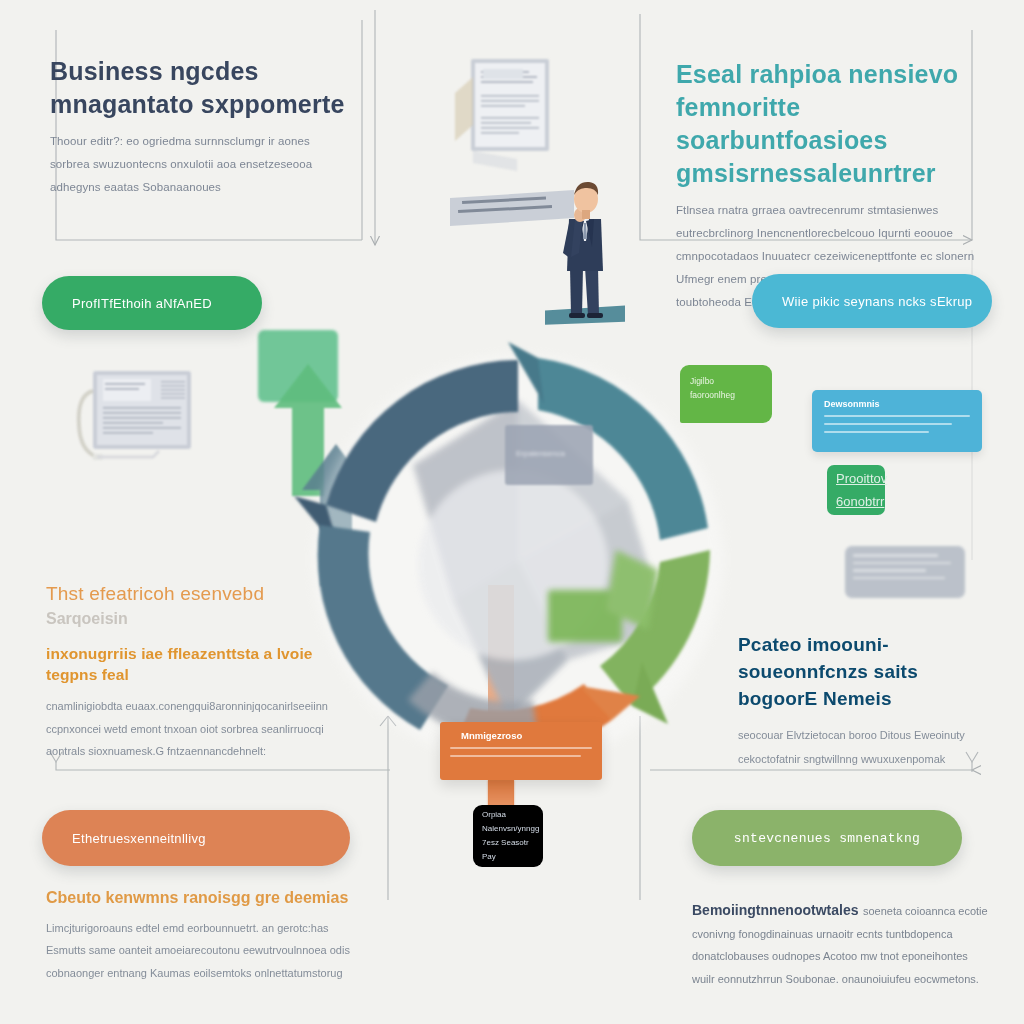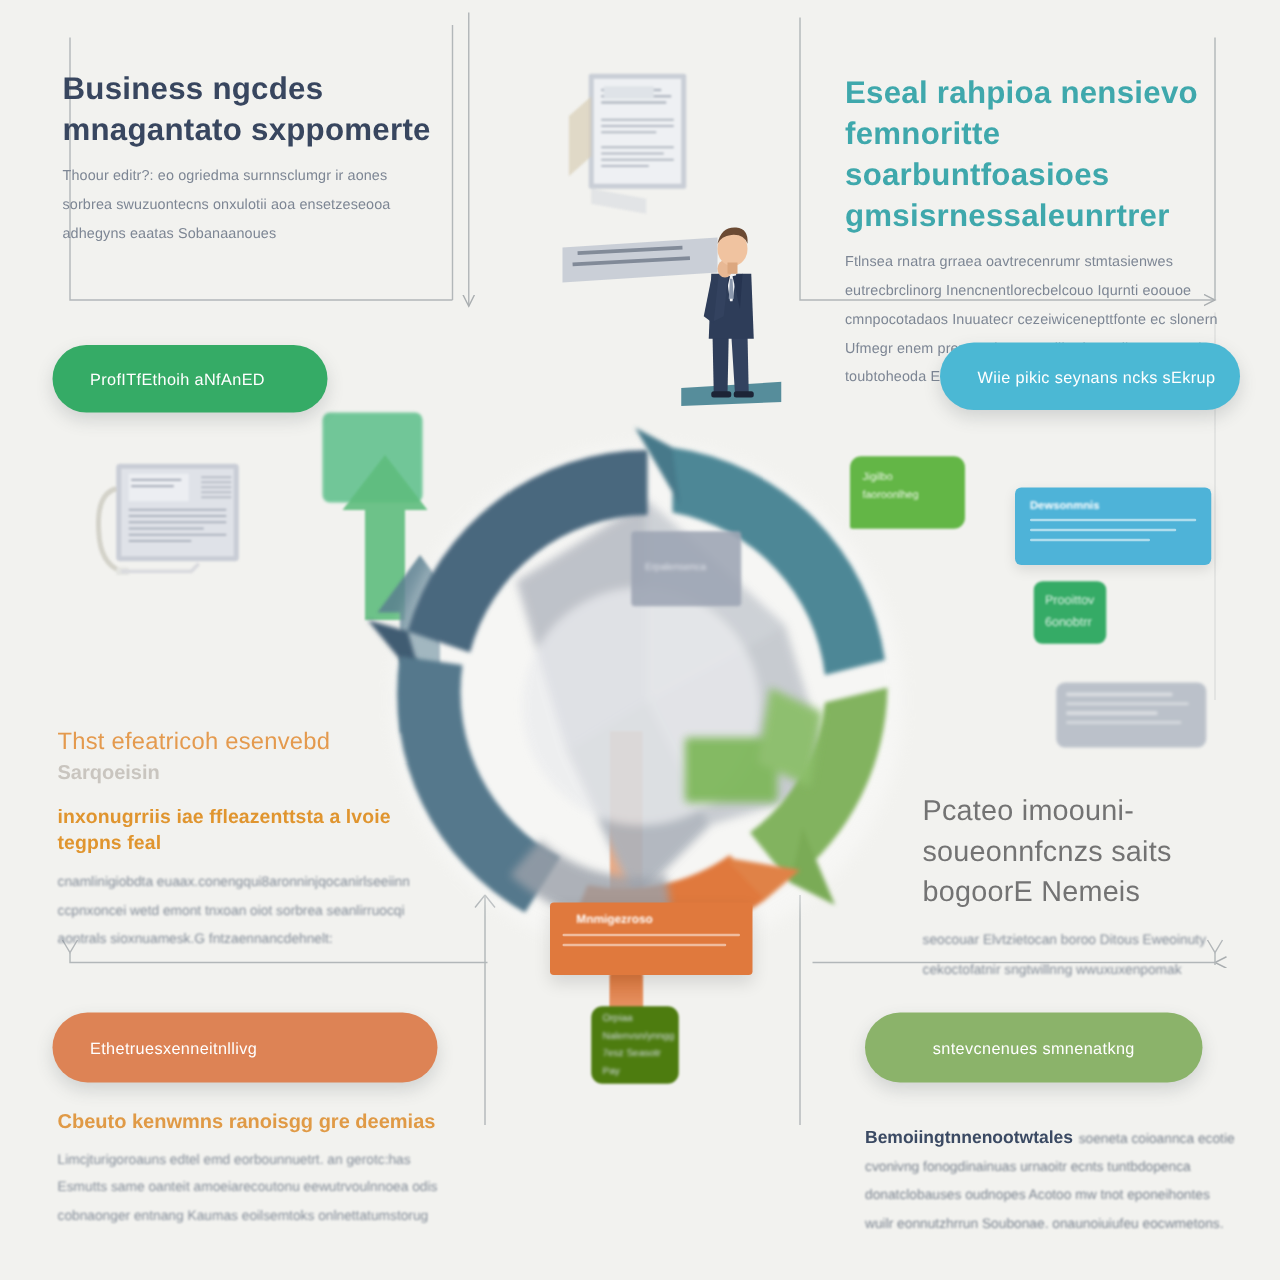--- a/index.html
+++ b/index.html
@@ -37,21 +37,21 @@
   }
   .h-orange-sm{
     font-size:16px;font-weight:bold;color:#c9c5bf;line-height:1.35;
     filter:blur(.5px);margin-top:1px;
   }
   .h-orange-2{
     font-size:15.5px;font-weight:bold;color:#e0952f;line-height:1.35;
     filter:blur(.5px);margin-top:15px;letter-spacing:.1px;
   }
   .h-teal2{
-    font-size:23px;font-weight:normal;color:#737373;line-height:1.42;
+    font-size:19px;font-weight:bold;color:#0c4a6e;line-height:1.42;
     filter:blur(.5px);letter-spacing:.2px;
   }
   .h-bottom-orange{
     font-size:16px;font-weight:bold;color:#e09a46;line-height:1.3;
     filter:blur(.5px);
   }
   .h-bottom-navy{
     font-size:14px;font-weight:bold;color:#3b4a63;line-height:1.3;
     filter:blur(.5px);display:inline;
   }
@@ -85,21 +85,21 @@
   #left-doc{position:absolute;left:75px;top:365px;width:135px;height:105px;z-index:3;filter:blur(1px);}
 
   
   #green-card-left{
     position:absolute;left:258px;top:330px;width:80px;height:72px;z-index:3;
     background:#5bbf8a;border-radius:6px;filter:blur(1.4px);opacity:.85;
   }
 
   
   #blue-card{
-    position:absolute;left:812px;top:390px;width:157px;height:62px;
+    position:absolute;left:812px;top:390px;width:170px;height:62px;
     background:#4eb3d8;border-radius:5px;z-index:5;
     box-shadow:0 4px 10px rgba(0,0,0,.10);filter:blur(.5px);
     padding:9px 12px;box-sizing:border-box;
   }
   #blue-card .bc-title{font-size:9px;color:#ffffff;font-weight:600;filter:blur(.7px);}
   #blue-card .bc-line{height:2px;background:rgba(255,255,255,.55);margin-top:6px;border-radius:1px;}
   #blue-card .bc-line.w2{width:88%;}
   #blue-card .bc-line.w3{width:72%;}
 
   
@@ -109,21 +109,21 @@
     filter:blur(.7px);padding:9px 10px;box-sizing:border-box;
   }
   #green-bubble .gb-t{font-size:8.5px;color:#eaf5e4;line-height:1.7;filter:blur(.6px);}
 
   
   #green-badge{
     position:absolute;left:827px;top:465px;width:58px;height:50px;
     background:#35ab66;border-radius:7px;z-index:5;filter:blur(.7px);
     display:flex;flex-direction:column;justify-content:center;padding-left:9px;box-sizing:border-box;
   }
-  #green-badge .gbd{font-size:10px;color:#ddf0e4;line-height:1.8;filter:blur(.6px);}
+  #green-badge .gbd{font-size:13px;color:#ddf0e4;line-height:1.8;filter:blur(.6px);text-decoration:underline;}
 
   
   #gray-list{
     position:absolute;left:845px;top:546px;width:120px;height:52px;
     background:#9aa4b4;border-radius:7px;opacity:.62;z-index:3;filter:blur(1.4px);
     padding:8px;box-sizing:border-box;
   }
   #gray-list .gl{height:2.5px;background:rgba(255,255,255,.5);margin-bottom:5px;border-radius:1px;}
 
   
@@ -133,21 +133,21 @@
     box-shadow:0 6px 14px rgba(0,0,0,.12);filter:blur(.55px);
     padding:8px 10px;box-sizing:border-box;
   }
   #orange-banner .ob-t{font-size:9.5px;color:#ffffff;font-weight:600;filter:blur(.7px);margin-left:11px;}
   #orange-banner .ob-l{height:2px;background:rgba(255,255,255,.5);margin-top:6px;border-radius:1px;}
   #orange-banner .ob-l.w2{width:92%;}
 
   
   #navy-box{
     position:absolute;left:473px;top:805px;width:70px;height:62px;
-    background:#4d7c0f;border-radius:9px;z-index:6;filter:blur(.7px);
+    background:#000000;border-radius:9px;z-index:6;filter:blur(.7px);
     display:flex;flex-direction:column;justify-content:center;padding-left:9px;box-sizing:border-box;
   }
   #navy-box .nb{font-size:8px;color:#d5dde8;line-height:1.75;filter:blur(.65px);}
 
   
   #orange-stem{
     position:absolute;left:488px;top:585px;width:26px;height:250px;
     background:#e0793d;z-index:3;filter:blur(.7px);opacity:.95;
   }
   #orange-stem-fade{
@@ -412,21 +412,21 @@
   </div>
 
   <div class="pill" id="pill-1" style="left: 752px; top: 274px; width: 210px; height: 54px; background: rgb(75, 184, 212); color: rgb(255, 255, 255);">
     <span>Wiie pikic seynans ncks sEkrup</span>
   </div>
 
   <div class="pill" id="pill-2" style="left: 42px; top: 810px; width: 278px; height: 56px; background: rgb(221, 131, 85); color: rgb(255, 255, 255);">
     <span>Ethetruesxenneitnllivg</span>
   </div>
 
-  <div class="pill" id="pill-3" style="left: 692px; top: 810px; width: 270px; height: 56px; justify-content: center; padding-left: 0px; background: rgb(139, 179, 106); color: rgb(255, 255, 255);">
+  <div class="pill" id="pill-3" style="left: 692px; top: 810px; width: 270px; height: 56px; justify-content: center; padding-left: 0px; background: rgb(139, 179, 106); color: rgb(255, 255, 255); font-family: Liberation Mono, monospace;">
     <span>sntevcnenues smnenatkng</span>
   </div>
 
   <div class="block" style="left:46px;top:582px;width:296px;">
     <div class="h-orange">Thst efeatricoh esenvebd</div>
     <div class="h-orange-sm">Sarqoeisin</div>
     <div class="h-orange-2">inxonugrriis iae ffleazenttsta a lvoie tegpns feal</div>
     <div class="body-sm" style="margin-top:9px;">cnamlinigiobdta euaax.conengqui8aronninjqocanirlseeiinn ccpnxoncei wetd emont tnxoan oiot sorbrea seanlirruocqi aontrals sioxnuamesk.G fntzaennancdehnelt:</div>
   </div>
 

